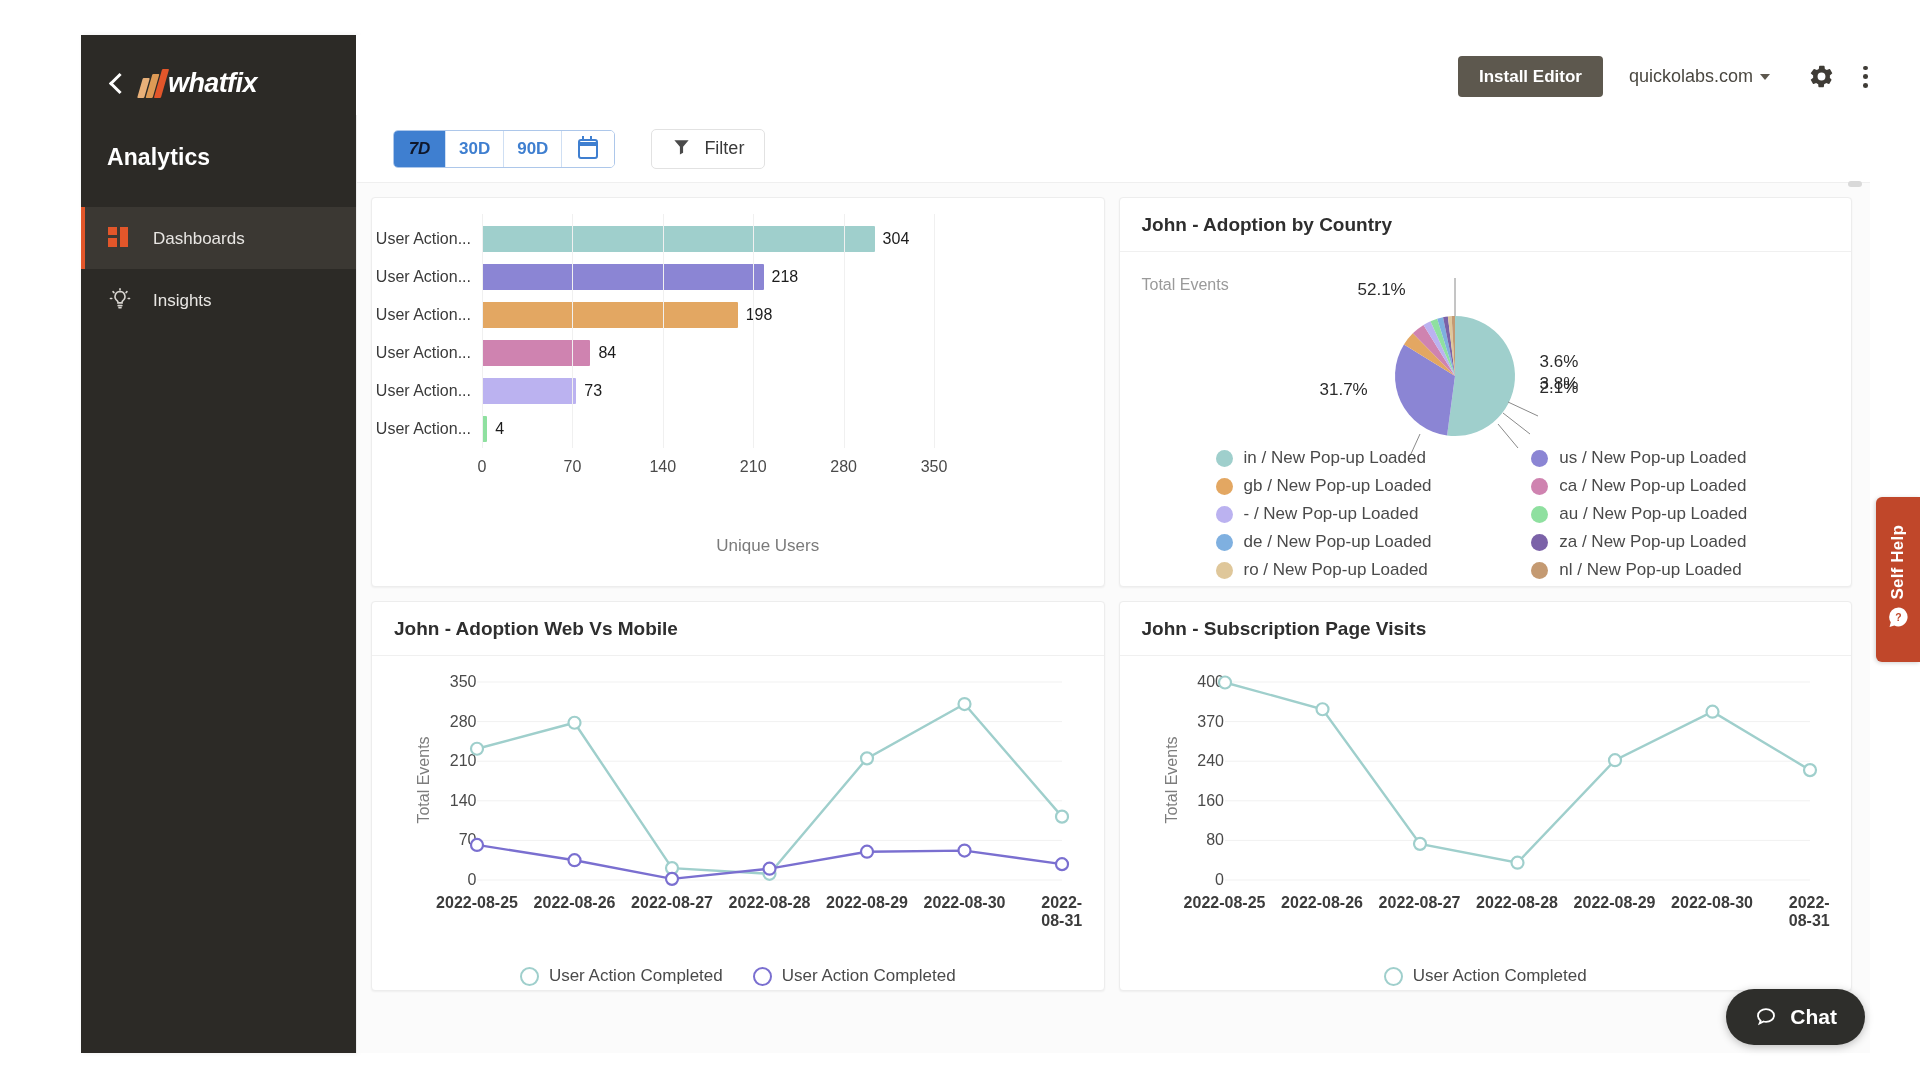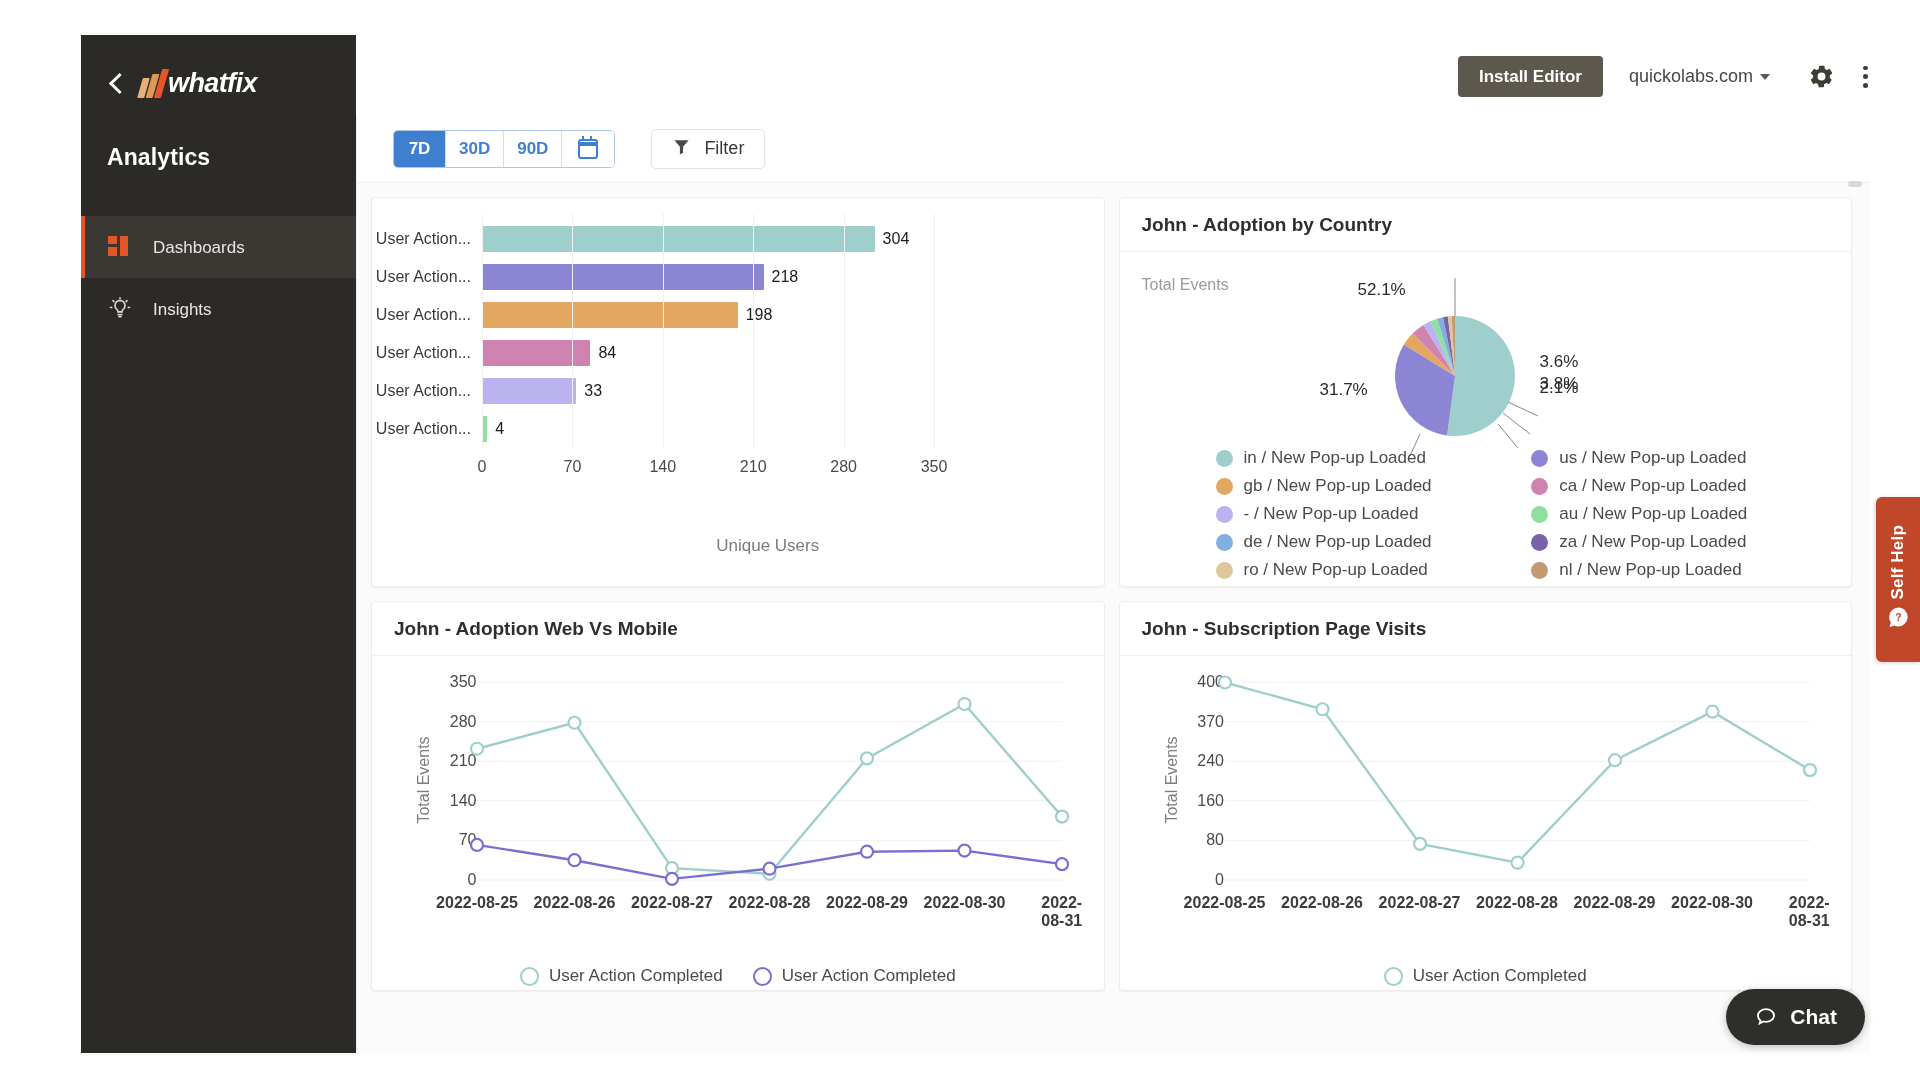--- a/index.html
+++ b/index.html
@@ -35,21 +35,21 @@
   .sl2 { background:#dd9a55; height:24px; }
   .sl3 { background:#e2562a; height:29px; }
   .logo-text {
     color:#fff; font-size:27px; font-weight:700; font-style:italic;
     letter-spacing:-0.6px; line-height:1;
   }
   .side-title {
     color:#ffffff; font-size:23px; font-weight:700;
     padding: 46px 0 0 26px; letter-spacing:.1px;
   }
-  .nav { margin-top: 45px; }
+  .nav { margin-top: 36px; }
   .nav-item {
     display:flex; align-items:center; height:62px; padding-left:26px;
     color:#e8e6e3; font-size:17px; cursor:pointer; position:relative;
   }
   .nav-item.active { background:#3b3833; }
   .nav-item.active::before {
     content:""; position:absolute; left:0; top:0; bottom:0; width:4px; background:#e2562a;
   }
   .nav-ico { width:26px; flex:0 0 26px; height:26px; position:relative; margin-right:20px; }
   
@@ -88,21 +88,21 @@
   #toolbar {
     height:68px; background:#fff; display:flex; align-items:center; padding-left:36px;
     border-bottom:1px solid #efefef; position:relative;
   }
   .seg { display:flex; border:1px solid #adc7ea; border-radius:5px; overflow:hidden; height:38px; }
   .seg-btn {
     min-width:52px; padding:0 13px; display:flex; align-items:center; justify-content:center;
     font-size:17px; font-weight:700; color:#3f7fd0; background:#fff; cursor:pointer;
     border-right:1px solid #cfdff3;
   }
-  .seg-btn.sel { background:#3f7fd0; color:#ffffff; }
+  .seg-btn.sel { background:#3f7fd0; color:#0f172a;font-style:italic; }
   .seg-btn:last-child { border-right:none; }
   .cal-ico { width:20px;height:20px;border:2.3px solid #3f7fd0;border-radius:3px;position:relative; }
   .cal-ico::before{content:"";position:absolute;left:-2px;right:-2px;top:1px;height:4px;background:#3f7fd0;}
   .cal-ico::after{content:"";position:absolute;left:2px;top:-5px;width:2px;height:4px;background:#3f7fd0;
     box-shadow:8px 0 0 #3f7fd0;}
   .filter-btn {
     margin-left:36px; height:40px; padding:0 20px; display:flex; align-items:center;
     border:1px solid #e2e2e2; border-radius:5px; background:#fff; cursor:pointer;
     font-size:18px; color:#3a3a3a;
   }
@@ -288,21 +288,21 @@
                 <div class="bar-cat">User Action...</div>
                 <div class="bar-track">
                   <div class="bar-fill" style="width: 108.48px; background: rgb(207, 131, 176);"></div>
                   <div class="bar-val">84</div>
                 </div>
               </div>
               <div class="bar-row">
                 <div class="bar-cat">User Action...</div>
                 <div class="bar-track">
                   <div class="bar-fill" style="width: 94.2743px; background: rgb(187, 178, 240);"></div>
-                  <div class="bar-val">33</div>
+                  <div class="bar-val">73</div>
                 </div>
               </div>
               <div class="bar-row">
                 <div class="bar-cat">User Action...</div>
                 <div class="bar-track">
                   <div class="bar-fill" style="width: 5.16571px; background: rgb(143, 224, 160);"></div>
                   <div class="bar-val">4</div>
                 </div>
               </div>
               <div class="bar-axis">

